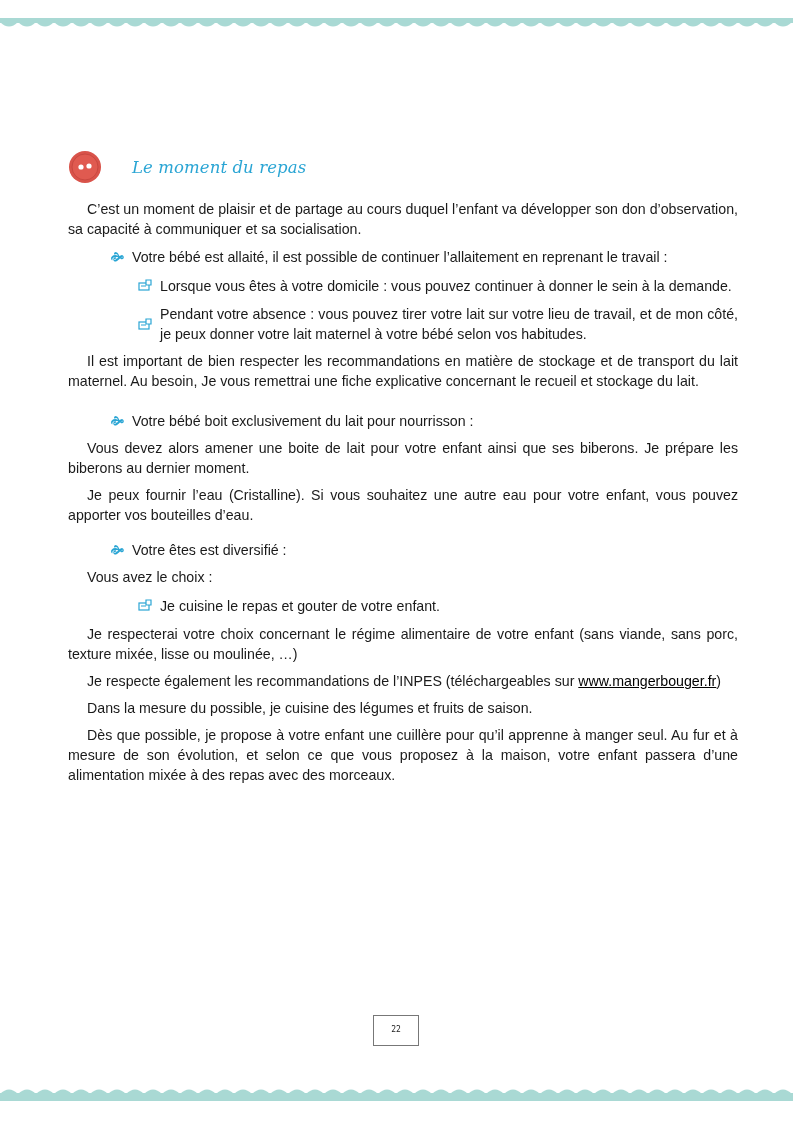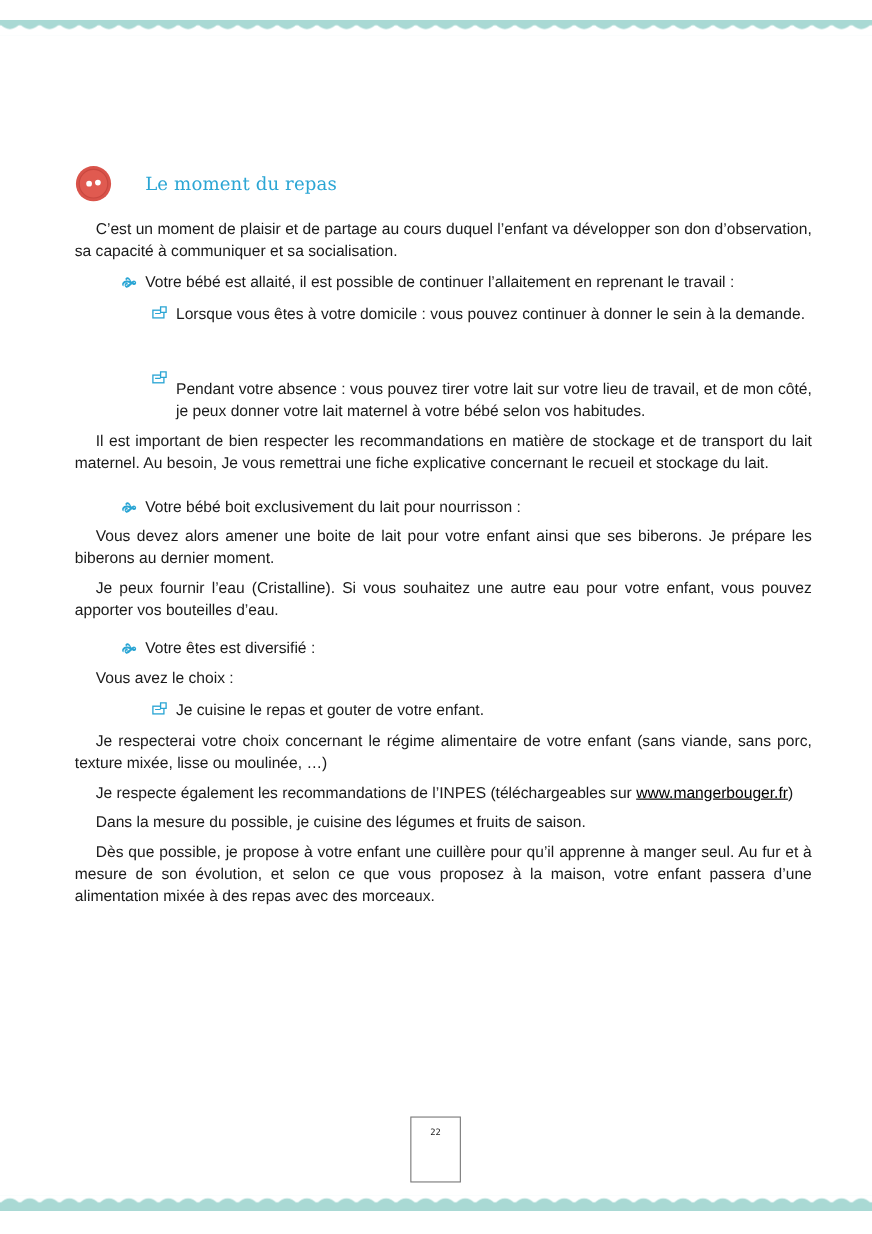--- a/index.html
+++ b/index.html
@@ -1,34 +1,34 @@
 <!DOCTYPE html>
 <html><head>
 <meta charset="utf-8">
 <style>
   html, body { margin: 0; padding: 0; background: #ffffff; }
   body { width: 793px; height: 1122px; position: relative; overflow: hidden;
          font-family: "Liberation Sans", "DejaVu Sans", sans-serif; color: #1a1a1a; }
   .scallop { position: absolute; left: 0; width: 793px; height: 14px; }
   .scallop.top { top: 18px; }
   .scallop.bottom { top: 1087px; }
-  .heading { position: absolute; left: 68px; top: 150px; display: flex; align-items: center; }
+  .heading { position: absolute; left: 68px; top: 150px; display: flex; align-items: center; font-style: italic; }
   .button-icon { width: 34px; height: 34px; }
   .heading-title { margin-left: 30px; font-family: "DejaVu Serif", "Liberation Serif", serif;
                    font-size: 16.5px; color: #2aa5d4; letter-spacing: 0.1px; }
   .content { position: absolute; left: 68px; top: 199px; width: 670px; font-size: 14.2px; line-height: 20px; }
   p { margin: 0; }
   .para { text-indent: 19px; text-align: justify; }
   .gap6 { margin-top: 7px; }
   .bullet1 { padding-left: 42px; display: flex; align-items: flex-start; }
   .bullet2 { padding-left: 70px; display: flex; align-items: center; }
   .b1-icon { color: #2aa5d4; font-size: 12px; width: 22px; flex: none; font-style: italic; font-weight: bold; letter-spacing: -1px; }
   .b2-icon { width: 22px; flex: none; padding-top: 3px; }
   .link { color: #000000; text-decoration: underline; }
-  .page-number-box { position: absolute; left: 373px; top: 1015px; width: 46px; height: 60px;
+  .page-number-box { position: absolute; left: 373px; top: 1015px; width: 46px; height: 31px;
                      border: 1px solid #777; box-sizing: border-box; text-align: center;
                      font-family: "DejaVu Sans Mono", monospace; font-size: 8px; padding-top: 9px; color: #222; }
 </style>
 </head>
 <body>
 
 <svg class="scallop top" viewBox="0 0 793 14" preserveAspectRatio="none">
   <defs>
     <pattern id="scT" x="0" y="0" width="18" height="14" patternUnits="userSpaceOnUse">
       <rect x="0" y="0" width="18" height="5" fill="#a9d9d4"></rect>
@@ -66,21 +66,21 @@
     <span>Lorsque vous êtes à votre domicile : vous pouvez continuer à donner le sein à la demande.</span>
   </div>
   <div class="bullet2 gap6">
     <span class="b2-icon">
       <svg width="16" height="14" viewBox="0 0 16 14">
           <rect x="1" y="5" width="10" height="7" fill="#ffffff" stroke="#2aa5d4" stroke-width="1.2"></rect>
           <path d="M8 2 h5 v5 h-5 z" fill="#ffffff" stroke="#2aa5d4" stroke-width="1.2"></path>
           <line x1="3" y1="8" x2="8" y2="8" stroke="#2aa5d4"></line>
         </svg>
     </span>
-    <span style="text-align: justify; margin-top: 40px;">Pendant votre absence : vous pouvez tirer votre lait sur votre lieu de travail, et de mon côté, je peux donner votre lait maternel à votre bébé selon vos habitudes.</span>
+    <span style="text-align: justify;">Pendant votre absence : vous pouvez tirer votre lait sur votre lieu de travail, et de mon côté, je peux donner votre lait maternel à votre bébé selon vos habitudes.</span>
   </div>
 
   <p class="para gap6">Il est important de bien respecter les recommandations en matière de stockage et de transport du lait maternel. Au besoin, Je vous remettrai une fiche explicative concernant le recueil et stockage du lait.</p>
 
   <div class="bullet1" style="margin-top:20px;">
     <span class="b1-icon">🙞</span>
     <span>Votre bébé boit exclusivement du lait pour nourrisson :</span>
   </div>
   <p class="para gap6">Vous devez alors amener une boite de lait pour votre enfant ainsi que ses biberons. Je prépare les biberons au dernier moment.</p>
   <p class="para gap6">Je peux fournir l’eau (Cristalline).  Si vous souhaitez une autre eau pour votre enfant, vous pouvez apporter vos bouteilles d’eau.</p>

